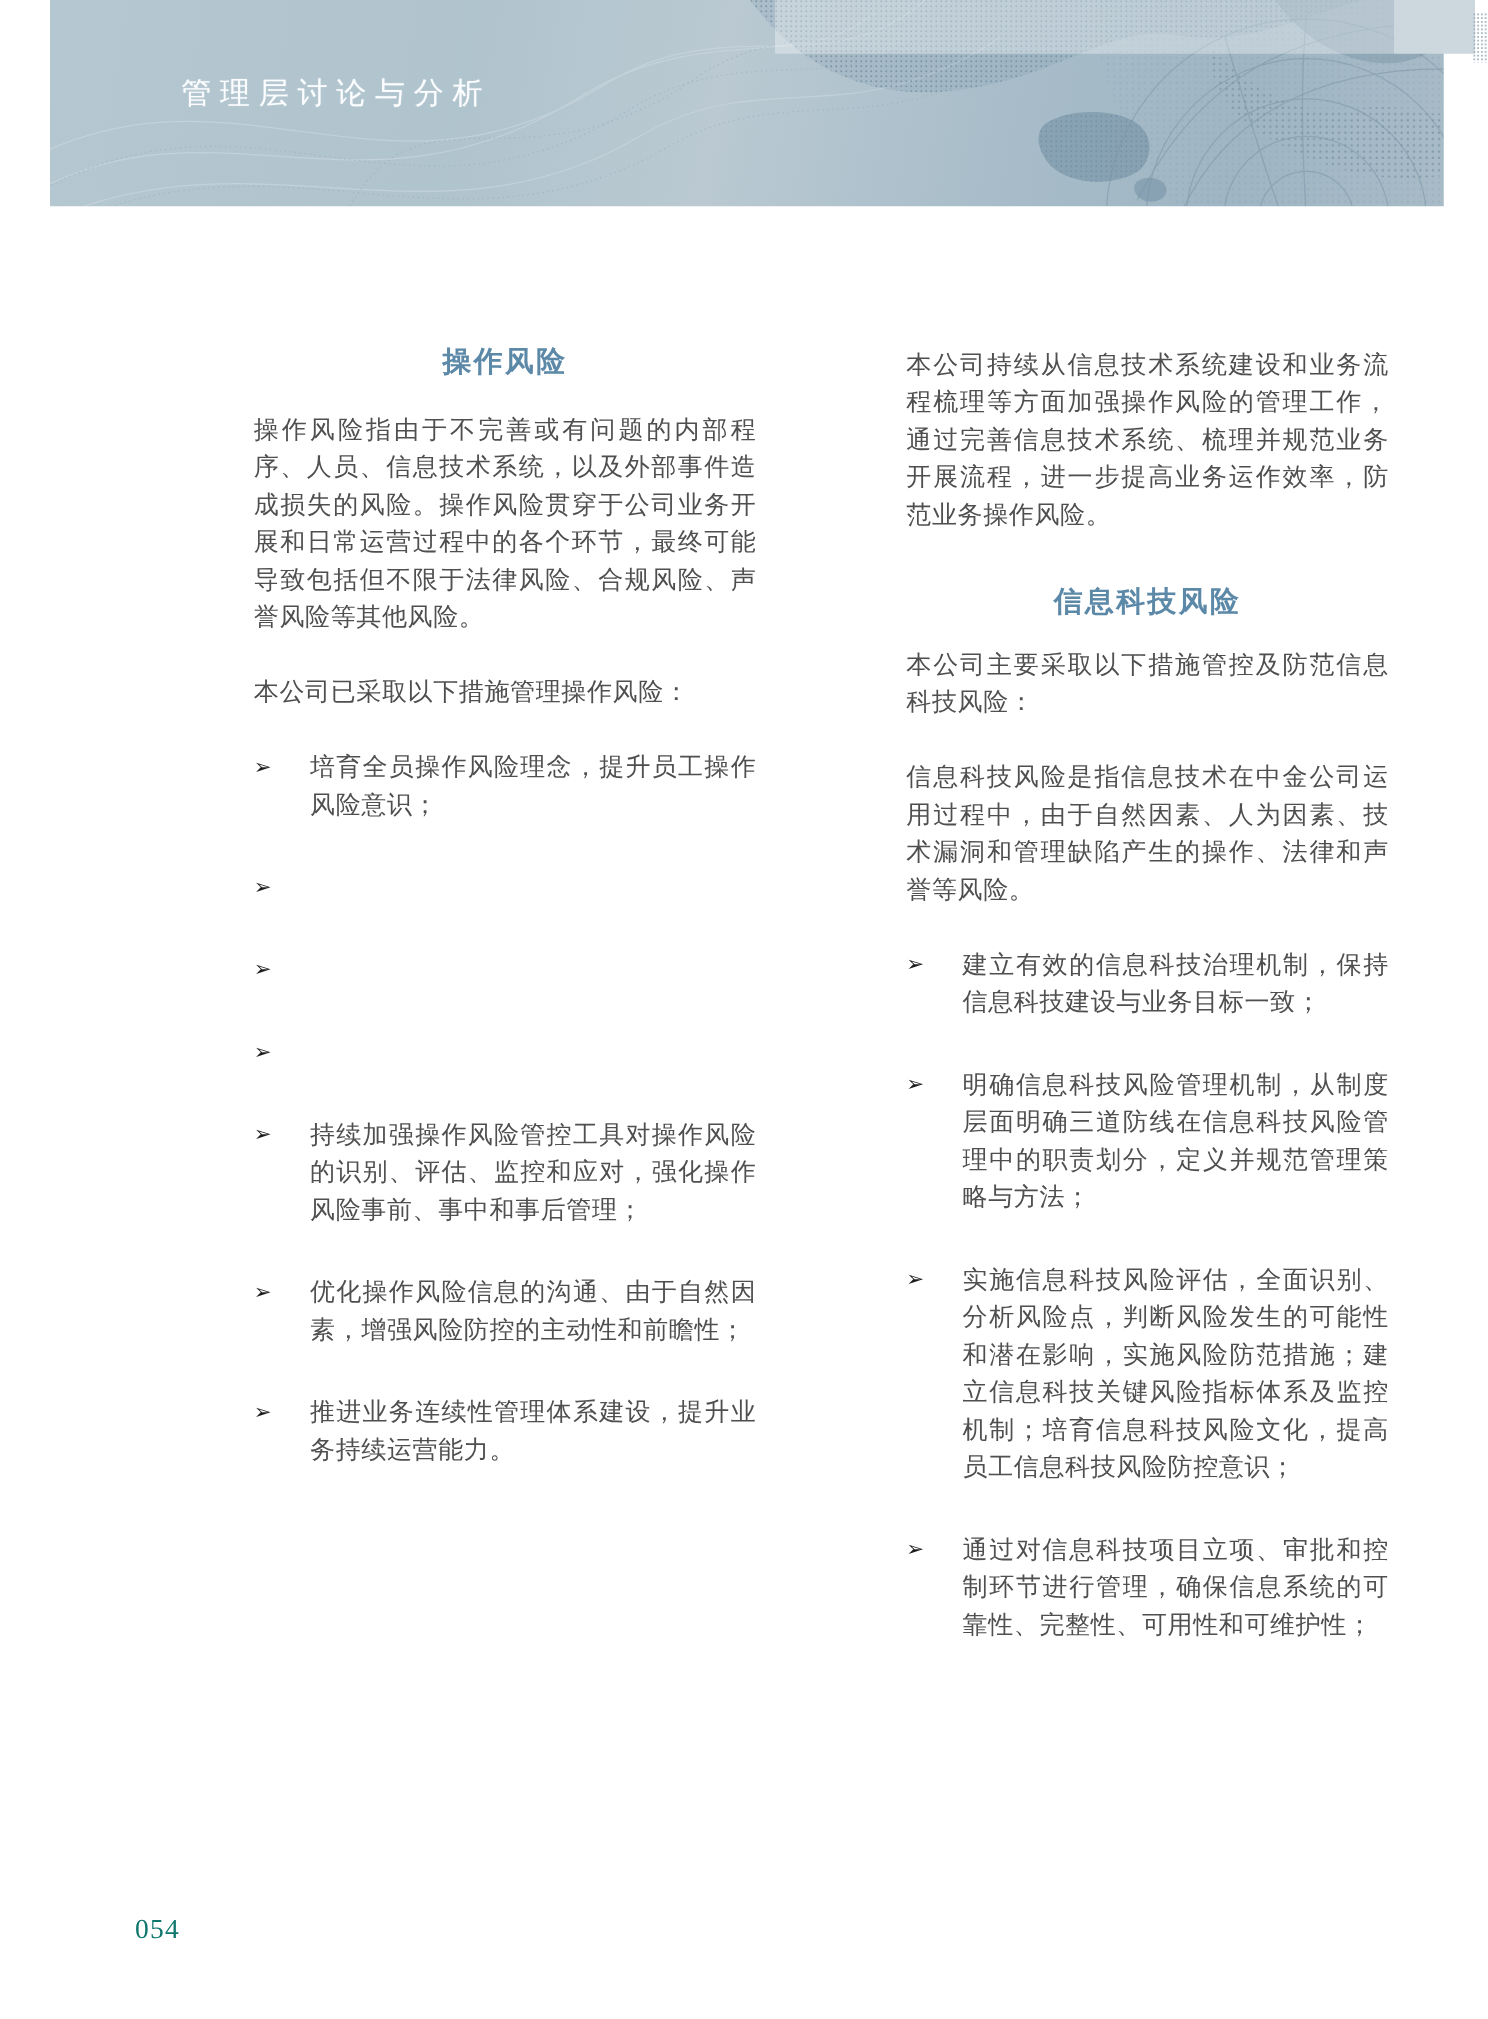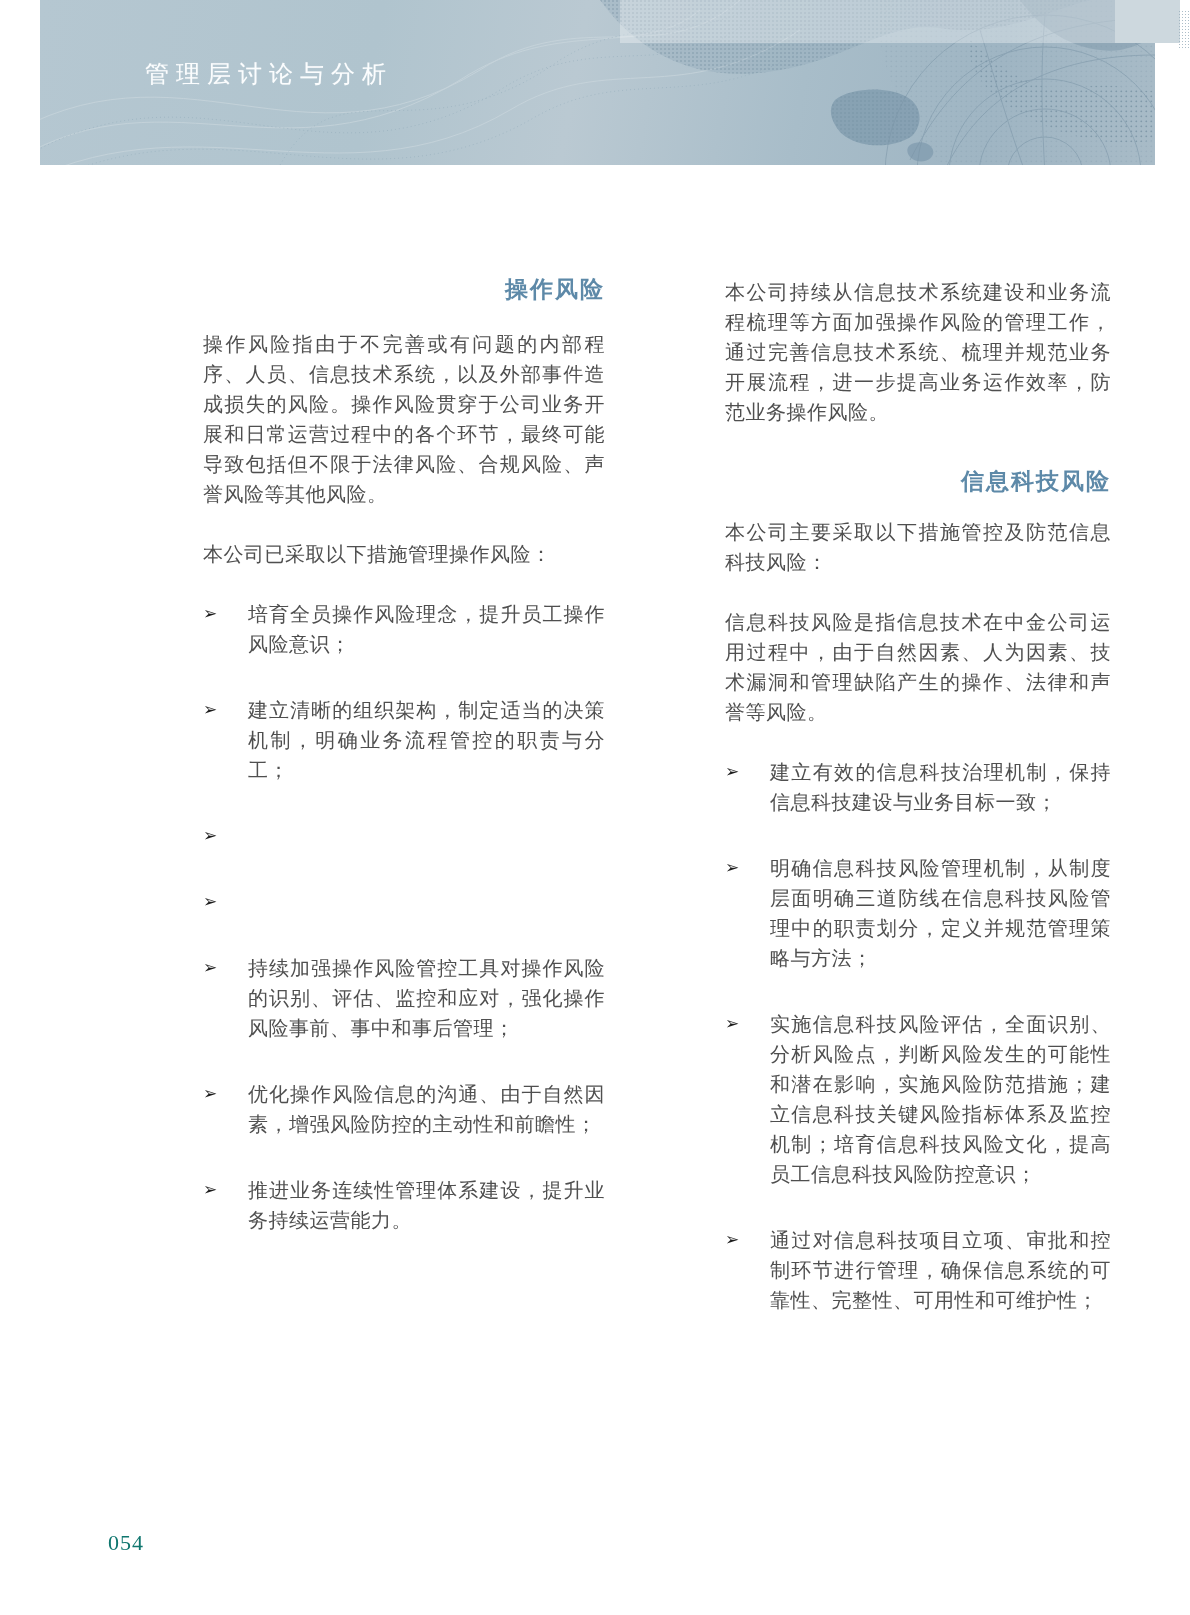--- a/index.html
+++ b/index.html
@@ -66,21 +66,21 @@
   }
   .col-left  { left: 203px; width: 402px; }
   .col-right { left: 725px; width: 386px; padding-top: 12px; }
 
   h2.sec {
     font-size: 23px;
     font-weight: bold;
     color: #5d89a8;
     letter-spacing: 2px;
     line-height: 28px;
-    text-align: right;
+    text-align: center;
   }
   .col-left  h2.sec { margin: 10px 0 26px 0; }
   .col-right h2.sec { margin: 40px 0 22px 0; }
 
   .paras p, p.intro { margin: 0 0 30px 0; }
 
   ul.bullets {
     list-style: none;
     margin: 16px 0 0 0;
   }
@@ -173,21 +173,20 @@
     </div>
   <ul class="bullets">
 
       <li>
         <span class="marker">➢</span>
         <span class="btext">培育全员操作风险理念，提升员工操作风险意识；</span>
       </li>
 
       <li>
         <span class="marker">➢</span>
-        <span class="btext">建立清晰的组织架构，制定适当的决策机制，明确业务流程管控的职责与分工；</span>
       </li>
 
       <li>
         <span class="marker">➢</span>
       </li>
 
       <li>
         <span class="marker">➢</span>
       </li>
 

